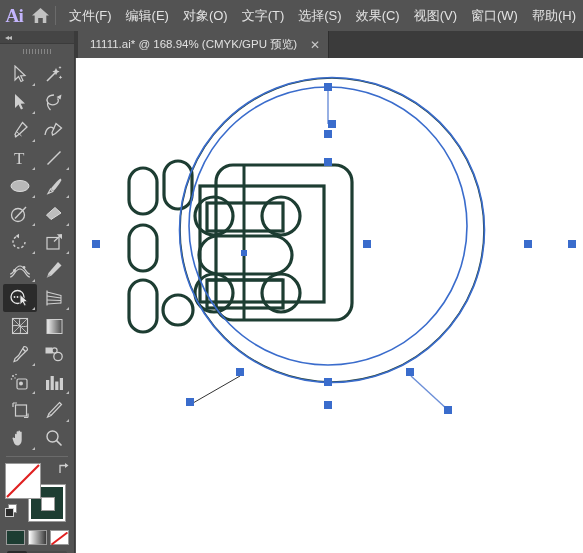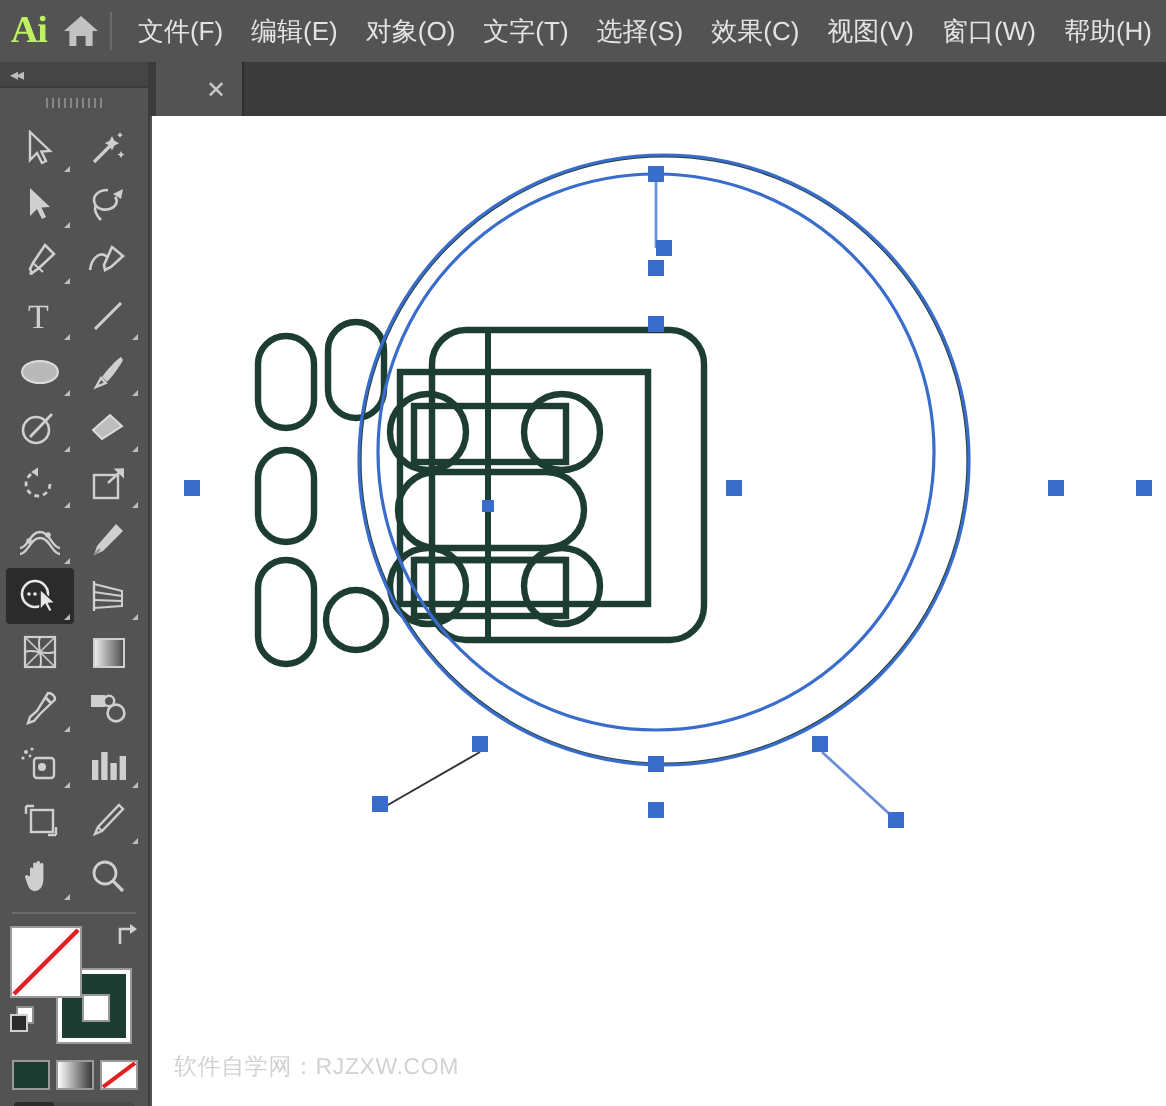--- a/index.html
+++ b/index.html
@@ -15,21 +15,21 @@
   
   .menubar {
     position: absolute; top: 0; left: 0;
     width: 583px; height: 31px;
     background: #535353;
     display: flex; align-items: center;
   }
   .ai-logo {
     width: 40px; height: 31px;
     display: flex; align-items: center; justify-content: center;
-    color: #bef264; font-size: 19px; font-weight: bold;
+    color: #c4b5fd; font-size: 19px; font-weight: bold;
     letter-spacing: -0.5px;
     font-family: "Liberation Serif", serif;
   }
   .home-btn {
     width: 34px; height: 31px;
     display: flex; align-items: center; justify-content: center;
   }
   .menu-div {
     width: 1px; height: 19px; background: #6b6b6b; margin: 0 6px 0 2px;
   }
@@ -198,20 +198,21 @@
     <div class="menu-item">文字(T)</div>
     <div class="menu-item">选择(S)</div>
     <div class="menu-item">效果(C)</div>
     <div class="menu-item">视图(V)</div>
     <div class="menu-item">窗口(W)</div>
     <div class="menu-item">帮助(H)</div>
   </div>
 
   <div class="tabbar">
     <div class="doc-tab">
+      <span class="title">11111.ai* @ 168.94% (CMYK/GPU 预览)</span>
       <span class="closex">✕</span>
     </div>
   </div>
 
   <div class="toolpanel">
     <div class="tp-header">
       <span class="tp-collapse">◂◂</span>
     </div>
     <div class="tp-grip">
         <span></span>
@@ -557,16 +558,15 @@
           <rect x="110" y="340" width="8" height="8"></rect>
           <rect x="330" y="310" width="8" height="8"></rect>
           <rect x="368" y="348" width="8" height="8"></rect>
           <rect x="248" y="320" width="8" height="8"></rect>
           <rect x="248" y="343" width="8" height="8"></rect>
           <rect x="165" y="192" width="6" height="6"></rect>
         </g>
       </g>
     </svg>
 
-    <div class="watermark">软件自学网：RJZXW.COM</div>
   </div>
 
 </div>
 
 </body></html>

